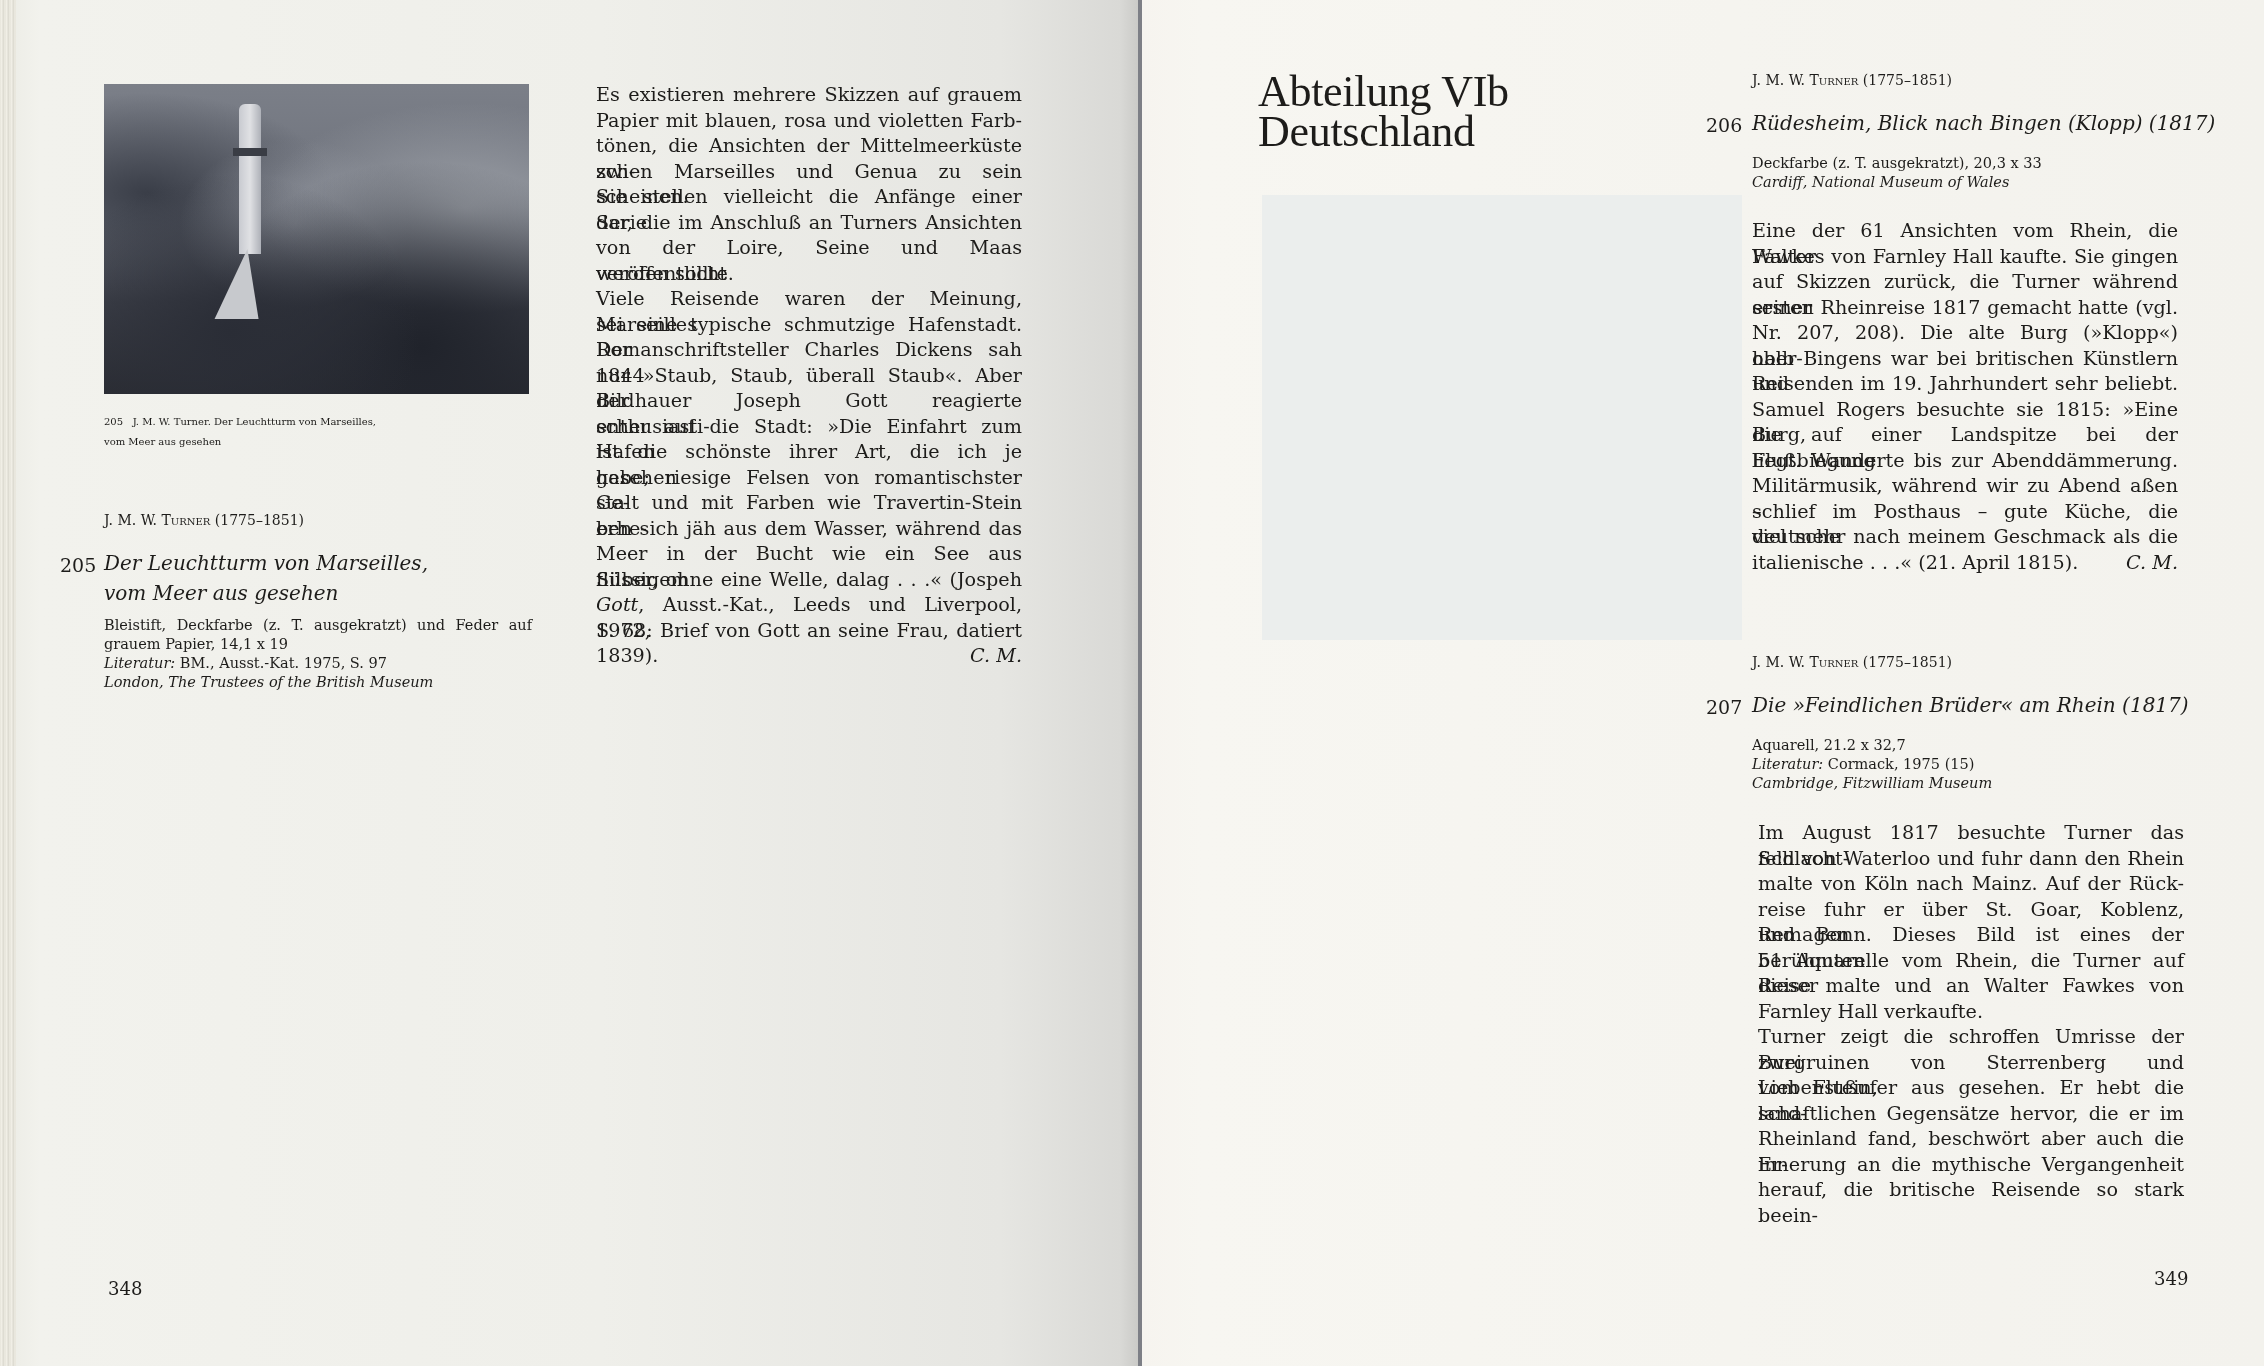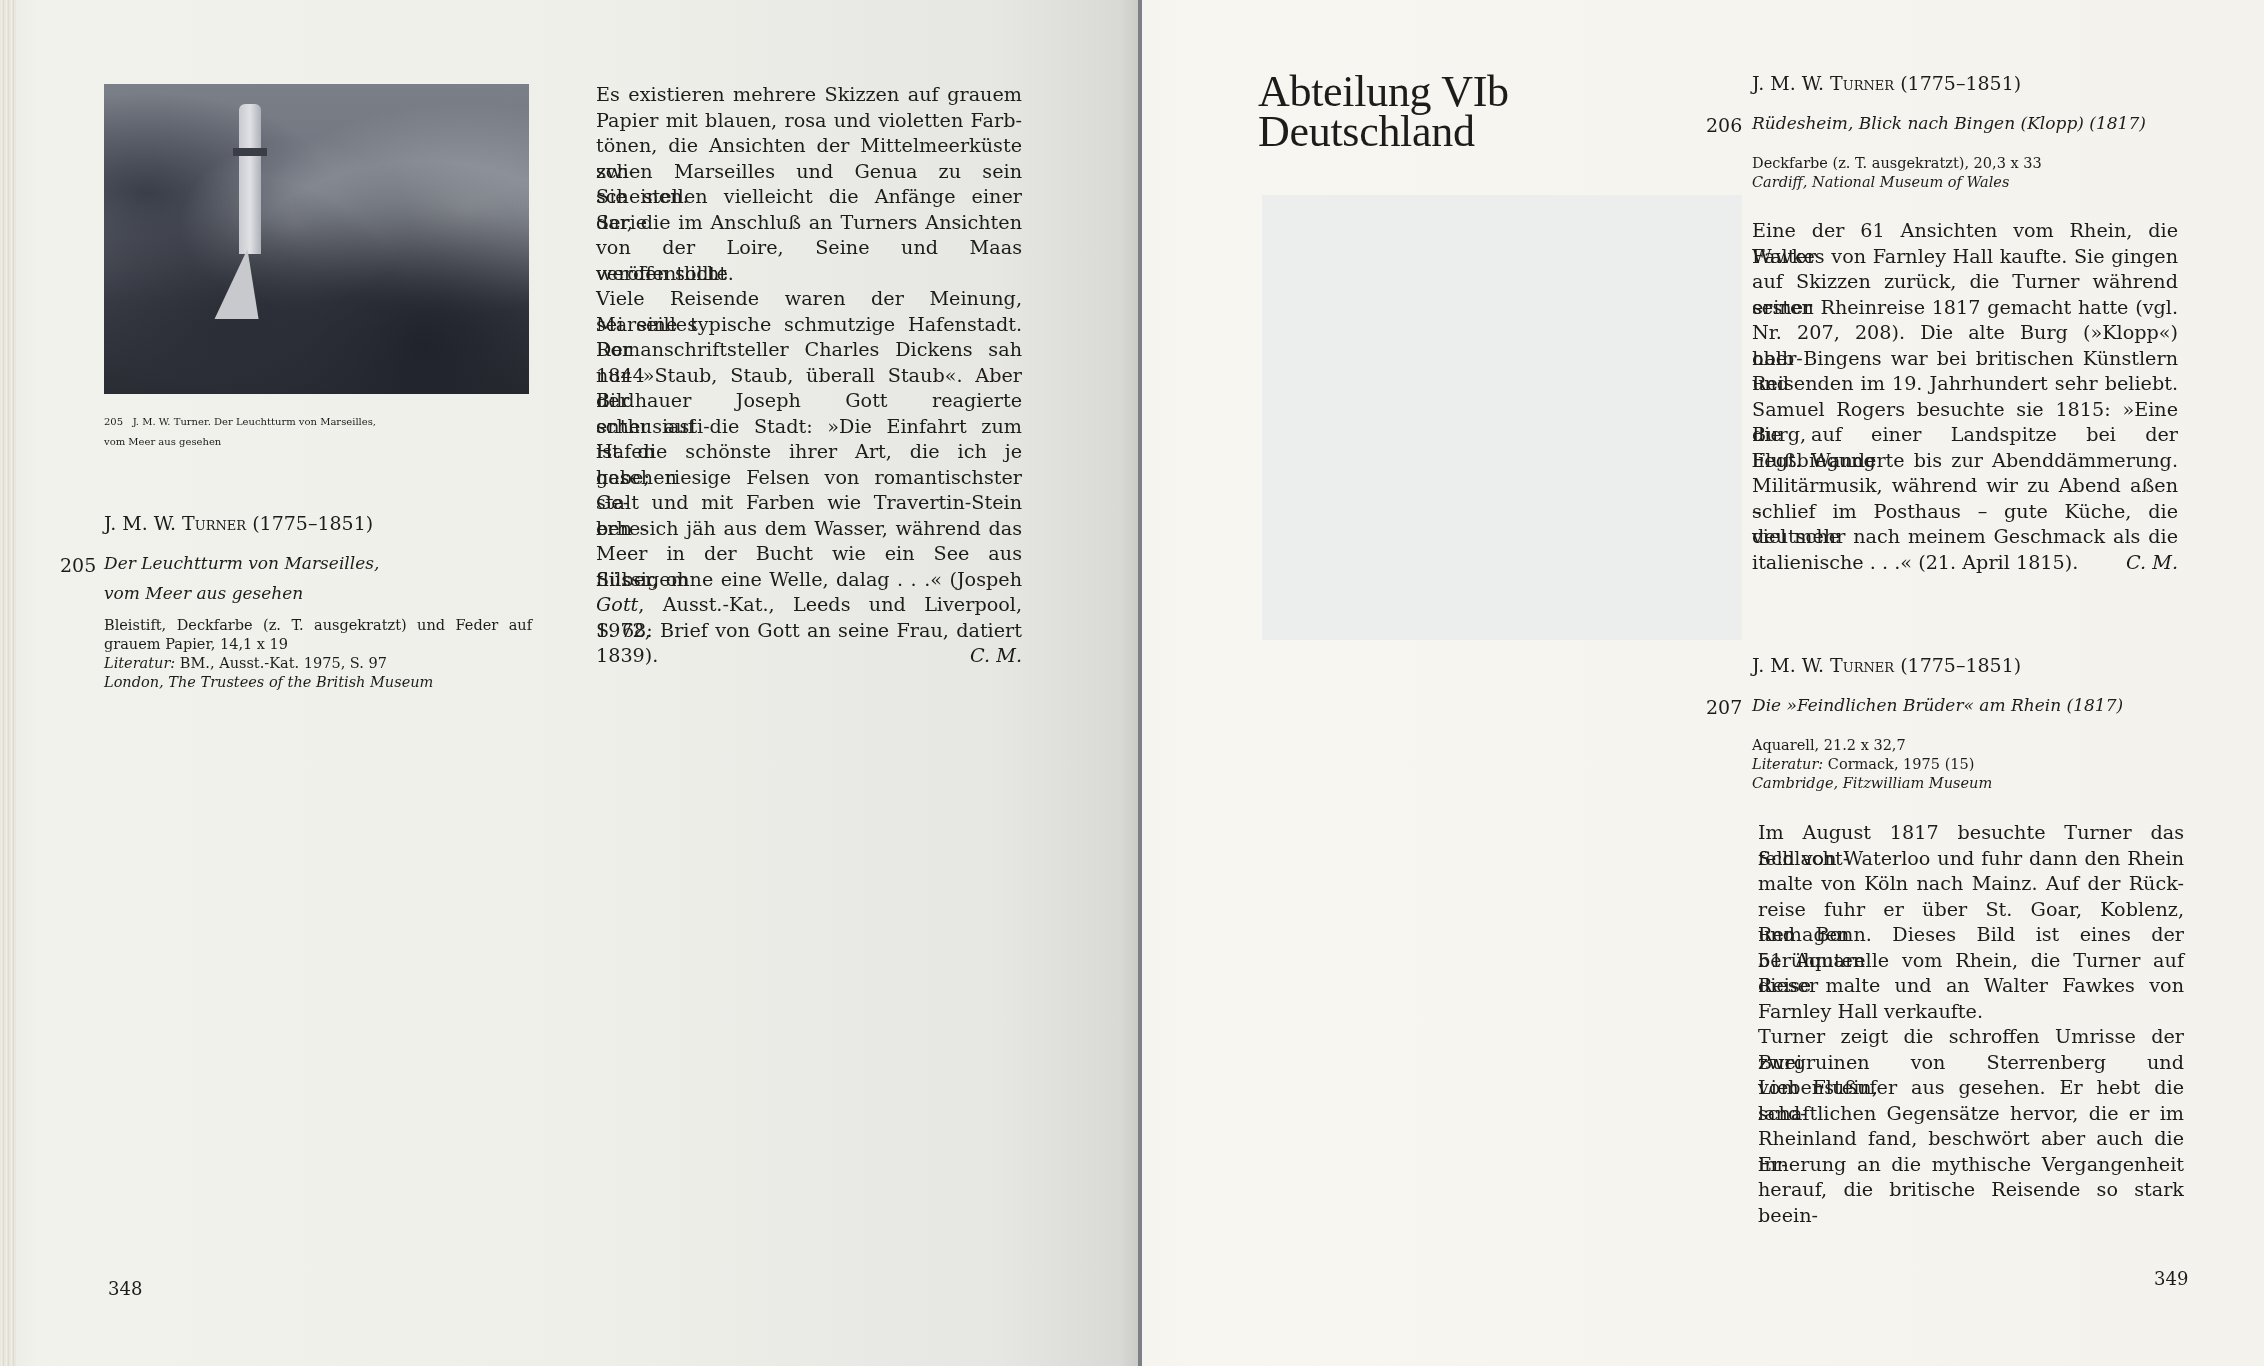--- a/index.html
+++ b/index.html
@@ -49,24 +49,24 @@
     position: absolute; left: 129px; top: 64px; width: 34px; height: 8px; background: #3a3d45;
   }
   .sail {
     position: absolute; left: 118px; top: 165px; width: 0; height: 0;
     border-left: 18px solid transparent; border-right: 26px solid transparent;
     border-bottom: 70px solid #c7c9cd; transform: skewX(-12deg);
   }
 
   .t { position: absolute; white-space: nowrap; }
   .caption { font-size: 10px; line-height: 20px; }
-  .artist { font-size: 19px; }
+  .artist { font-size: 14px; }
   .artist .sc { font-variant: small-caps; }
   .cat-no { font-size: 19px; }
-  .title-it { font-style: italic; font-size: 17px; line-height: 30px; }
+  .title-it { font-style: italic; font-size: 20px; line-height: 30px; }
   .meta { font-size: 14.5px; line-height: 19px; }
   .meta .it { font-style: italic; }
   .body {
     font-size: 19.2px; line-height: 25.5px; text-align: justify;
     white-space: normal; hyphens: manual;
   }
   .body .line { display: block; text-align: justify; text-align-last: justify; height: 25.5px; }
   .body .line.last { text-align-last: left; }
   .body .it { font-style: italic; }
   .signoff { float: right; font-style: italic; }

